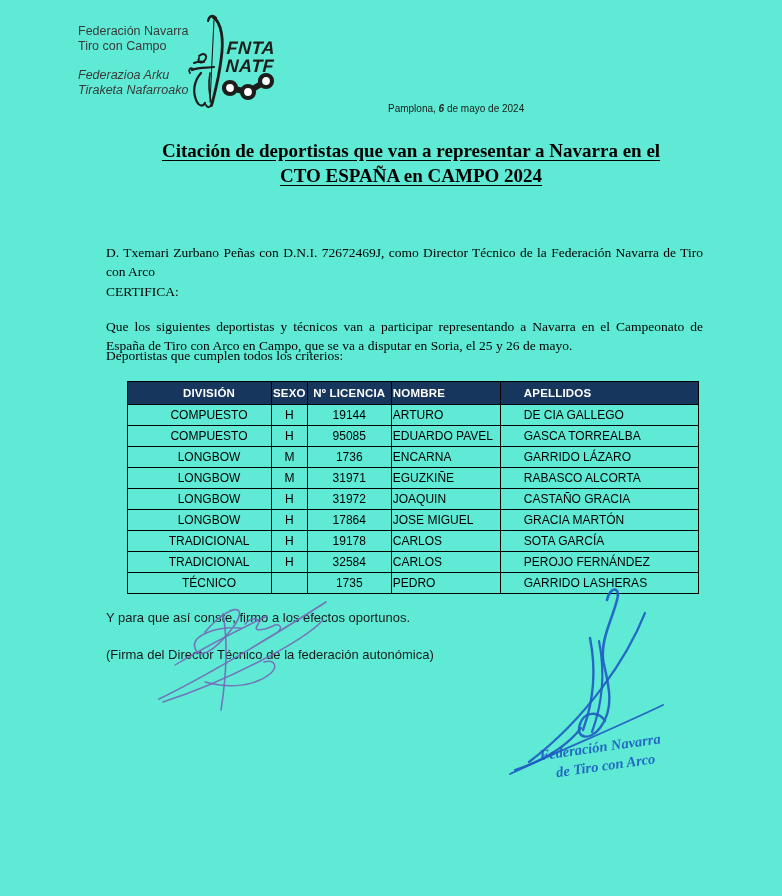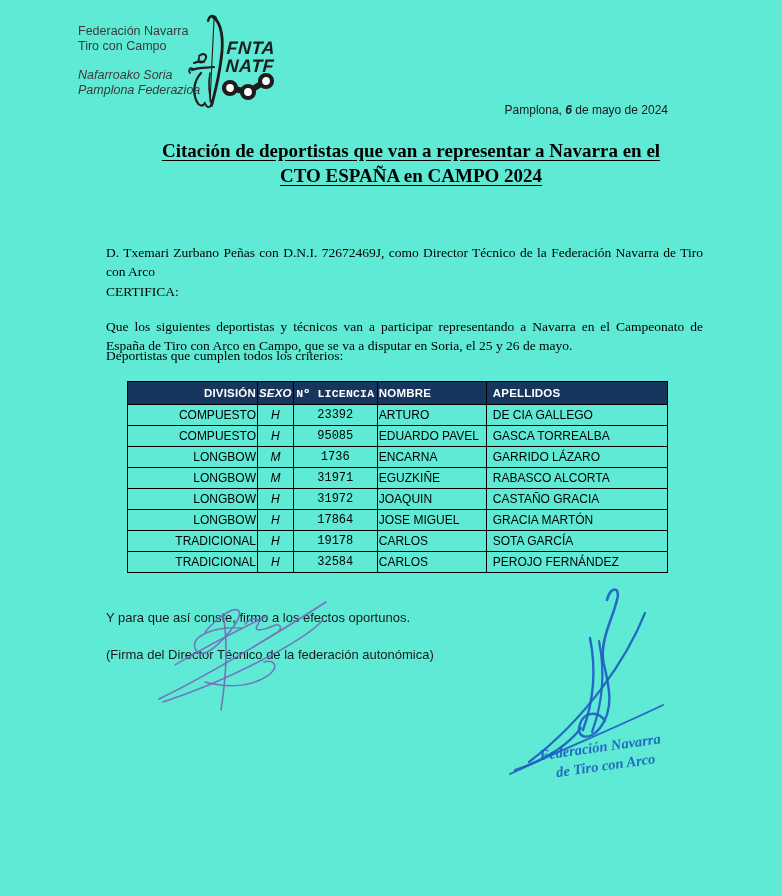--- a/index.html
+++ b/index.html
@@ -20,21 +20,21 @@
   .archer{position:absolute;left:186px;top:12px;}
   .archer path{fill:none;stroke:#1d1d1b;stroke-linecap:round;}
   .acronym{
     position:absolute;left:226px;top:39px;
     font-weight:bold;font-style:italic;
     font-size:18px;line-height:18px;letter-spacing:.5px;color:#1d1d1b;
     transform:skewX(-3deg);
   }
   .chain{position:absolute;left:219px;top:71px;}
   
-  .date-line{position:absolute;left:398px;top:103px;width:270px;text-align:right;font-size:12px;}
+  .date-line{position:absolute;left:388px;top:103px;width:270px;font-size:10px;}
   .date-day{font-weight:bold;font-style:italic;}
   
   .doc-title{
     position:absolute;left:0;top:139px;width:782px;text-align:center;
     font-family:"Liberation Serif", serif;font-weight:bold;
     font-size:19px;line-height:24.5px;color:#000;
   }
   .doc-title span{display:inline-block;text-decoration:underline;text-underline-offset:3px;}
   .doc-title .tl{display:block;padding-left:40px;}
   
@@ -52,25 +52,25 @@
     position:absolute;left:127px;top:381px;
     border-collapse:collapse;table-layout:fixed;
     font-size:12px;color:#000;
   }
   .athletes th,.athletes td{border:1px solid #000;overflow:hidden;white-space:nowrap;}
   .athletes th{
     background:var(--header-bg,#17365D);color:#fff;font-weight:bold;
     font-size:11.5px;height:20px;text-align:center;letter-spacing:.2px;
   }
   .athletes td{height:18px;}
-  .athletes .c0{width:122px;text-align:right;padding-left:6px;}
-  .athletes .c1{width:32px;text-align:center;font-style:italic;}
-  .athletes .c2{width:81px;text-align:center;font-family:Liberation Mono, monospace;}
+  .athletes .c0{width:122px;text-align:center;padding-left:20px;}
+  .athletes .c1{width:32px;text-align:center;}
+  .athletes .c2{width:81px;text-align:center;}
   .athletes .c3{width:106px;text-align:left;}
-  .athletes .c4{width:173px;text-align:left;padding-left:6px;}
+  .athletes .c4{width:173px;text-align:left;padding-left:23px;}
   
   .sans-line{position:absolute;font-size:13px;color:#1a1a1a;}
   .closing{left:106px;top:610px;}
   .sig-left-caption{left:106px;top:647px;}
   .sig-right-caption{left:347px;top:681px;}
   .sig-left-svg{position:absolute;left:145px;top:586px;}
   .sig-left-svg path{fill:none;stroke:var(--ink-left,#7568b8);stroke-linecap:round;opacity:.9;}
   .sig-right-svg{position:absolute;left:495px;top:578px;}
   .sig-right-svg path{fill:none;stroke:var(--ink-right,#1f5ec2);stroke-linecap:round;opacity:.92;}
   .handwriting{
@@ -83,22 +83,22 @@
 </style>
 </head>
 <body>
 
 <div class="page">
 
   <div class="org-names">
     <div>Federación Navarra</div>
     <div>Tiro con Campo</div>
     <div class="org-eu">
-      <div>Nafarroako Soria</div>
-      <div>Pamplona Federazioa</div>
+      <div>Federazioa Arku</div>
+      <div>Tiraketa Nafarroako</div>
     </div>
   </div>
 
   <svg class="archer" width="50" height="98" viewBox="0 0 50 98">
     <path d="M27,5 C36,11 38,28 35,48 C33,65 29,80 26,92" stroke-width="2.8"></path>
     <path d="M22,9 C23,4 27,2 30,6" stroke-width="2.2"></path>
     <path d="M26,92 C24,96 21,96 20,93" stroke-width="2"></path>
     <path d="M28,8 L24,90" stroke-width="1.1"></path>
     <path d="M13,44 C18,40 22,43 19,48 C16,52 11,51 13,46" stroke-width="2"></path>
     <path d="M8,51 C12,49 15,49 18,50" stroke-width="2"></path>
@@ -140,21 +140,21 @@
           <th class="c1">SEXO</th>
           <th class="c2">Nº LICENCIA</th>
           <th class="c3">NOMBRE</th>
           <th class="c4">APELLIDOS</th>
         </tr>
     </thead>
     <tbody>
         <tr>
           <td class="c0">COMPUESTO</td>
           <td class="c1">H</td>
-          <td class="c2">23392</td>
+          <td class="c2">19144</td>
           <td class="c3">ARTURO</td>
           <td class="c4">DE CIA GALLEGO</td>
         </tr>
         <tr>
           <td class="c0">COMPUESTO</td>
           <td class="c1">H</td>
           <td class="c2">95085</td>
           <td class="c3">EDUARDO PAVEL</td>
           <td class="c4">GASCA TORREALBA</td>
         </tr>
@@ -192,20 +192,27 @@
           <td class="c2">19178</td>
           <td class="c3">CARLOS</td>
           <td class="c4">SOTA GARCÍA</td>
         </tr>
         <tr>
           <td class="c0">TRADICIONAL</td>
           <td class="c1">H</td>
           <td class="c2">32584</td>
           <td class="c3">CARLOS</td>
           <td class="c4">PEROJO FERNÁNDEZ</td>
+        </tr>
+        <tr>
+          <td class="c0">TÉCNICO</td>
+          <td class="c1"></td>
+          <td class="c2">1735</td>
+          <td class="c3">PEDRO</td>
+          <td class="c4">GARRIDO LASHERAS</td>
         </tr>
       </tbody>
   </table>
 
   <div class="sans-line closing">Y para que así conste, firmo a los efectos oportunos.</div>
   <div class="sans-line sig-left-caption">(Firma del Director Técnico de la federación autonómica)</div>
 
   <svg class="sig-left-svg" width="195" height="130" viewBox="0 0 195 130">
     <path d="M14,113 C70,86 150,36 181,16" stroke-width="1.7"></path>
     <path d="M18,116 C80,96 158,56 178,34" stroke-width="1.5"></path>

